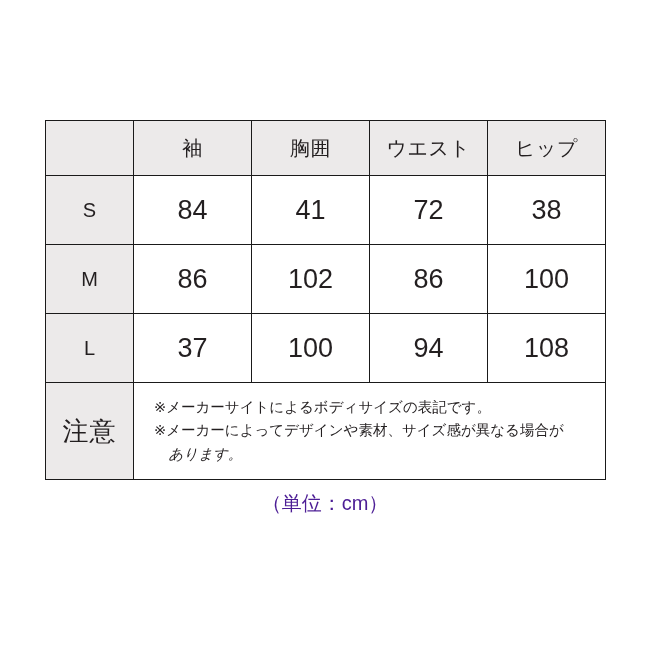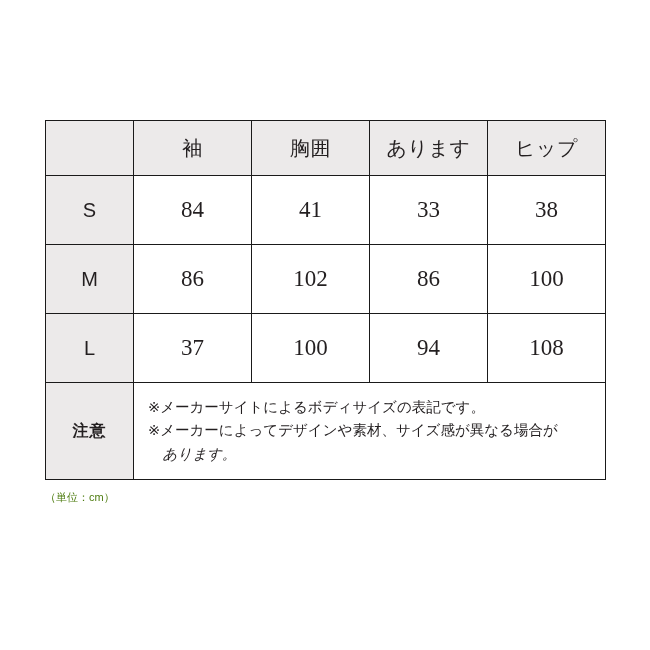--- a/index.html
+++ b/index.html
@@ -58,52 +58,52 @@
     letter-spacing: 0.5px;
   }
   tr.data-row td {
     height: 68px;
   }
   tr.data-row td.rowhead {
     background: #eceaea;
     font-size: 20px;
   }
   tr.data-row td.val {
-    font-size: 23px;
-    font-family: Liberation Serif, serif;
+    font-size: 27px;
   }
   tr.note-row td.rowhead {
     background: #eceaea;
-    font-size: 16px;
-    font-weight: bold;
+    font-size: 26px;
+    font-weight: normal;
     letter-spacing: 1px;
   }
   tr.note-row td.note-cell {
     text-align: left;
     padding: 13px 12px 13px 14px;
     font-size: 14.5px;
     line-height: 1.62;
     vertical-align: top;
   }
   .note-line {
     display: block;
     white-space: pre-wrap;
+    margin-left: 6px;
   }
   .note-line.indent {
     text-indent: 0;
     font-style: italic;
   }
   .unit {
     position: absolute;
     left: 45px;
     top: 490px;
     width: 560px;
-    text-align: left;
-    font-size: 11px;
-    color: #4d7c0f;
+    text-align: center;
+    font-size: 20px;
+    color: #4c1d95;
   }
 </style>
 </head>
 <body>
 
 <div class="page">
 
   <div class="size-table-wrap">
     <table class="size-table">
       <colgroup>
@@ -111,29 +111,29 @@
         <col class="c-data">
         <col class="c-data">
         <col class="c-data">
         <col class="c-data">
       </colgroup>
       <tbody>
         <tr class="head-row">
           <td class="corner"></td>
           <td class="colhead">袖</td>
           <td class="colhead">胸囲</td>
-          <td class="colhead">あります</td>
+          <td class="colhead">ウエスト</td>
           <td class="colhead">ヒップ</td>
         </tr>
 
         <tr class="data-row">
           <td class="rowhead">S</td>
           <td class="val">84</td>
           <td class="val">41</td>
-          <td class="val">33</td>
+          <td class="val">72</td>
           <td class="val">38</td>
         </tr>
 
         <tr class="data-row">
           <td class="rowhead">M</td>
           <td class="val">86</td>
           <td class="val">102</td>
           <td class="val">86</td>
           <td class="val">100</td>
         </tr>

